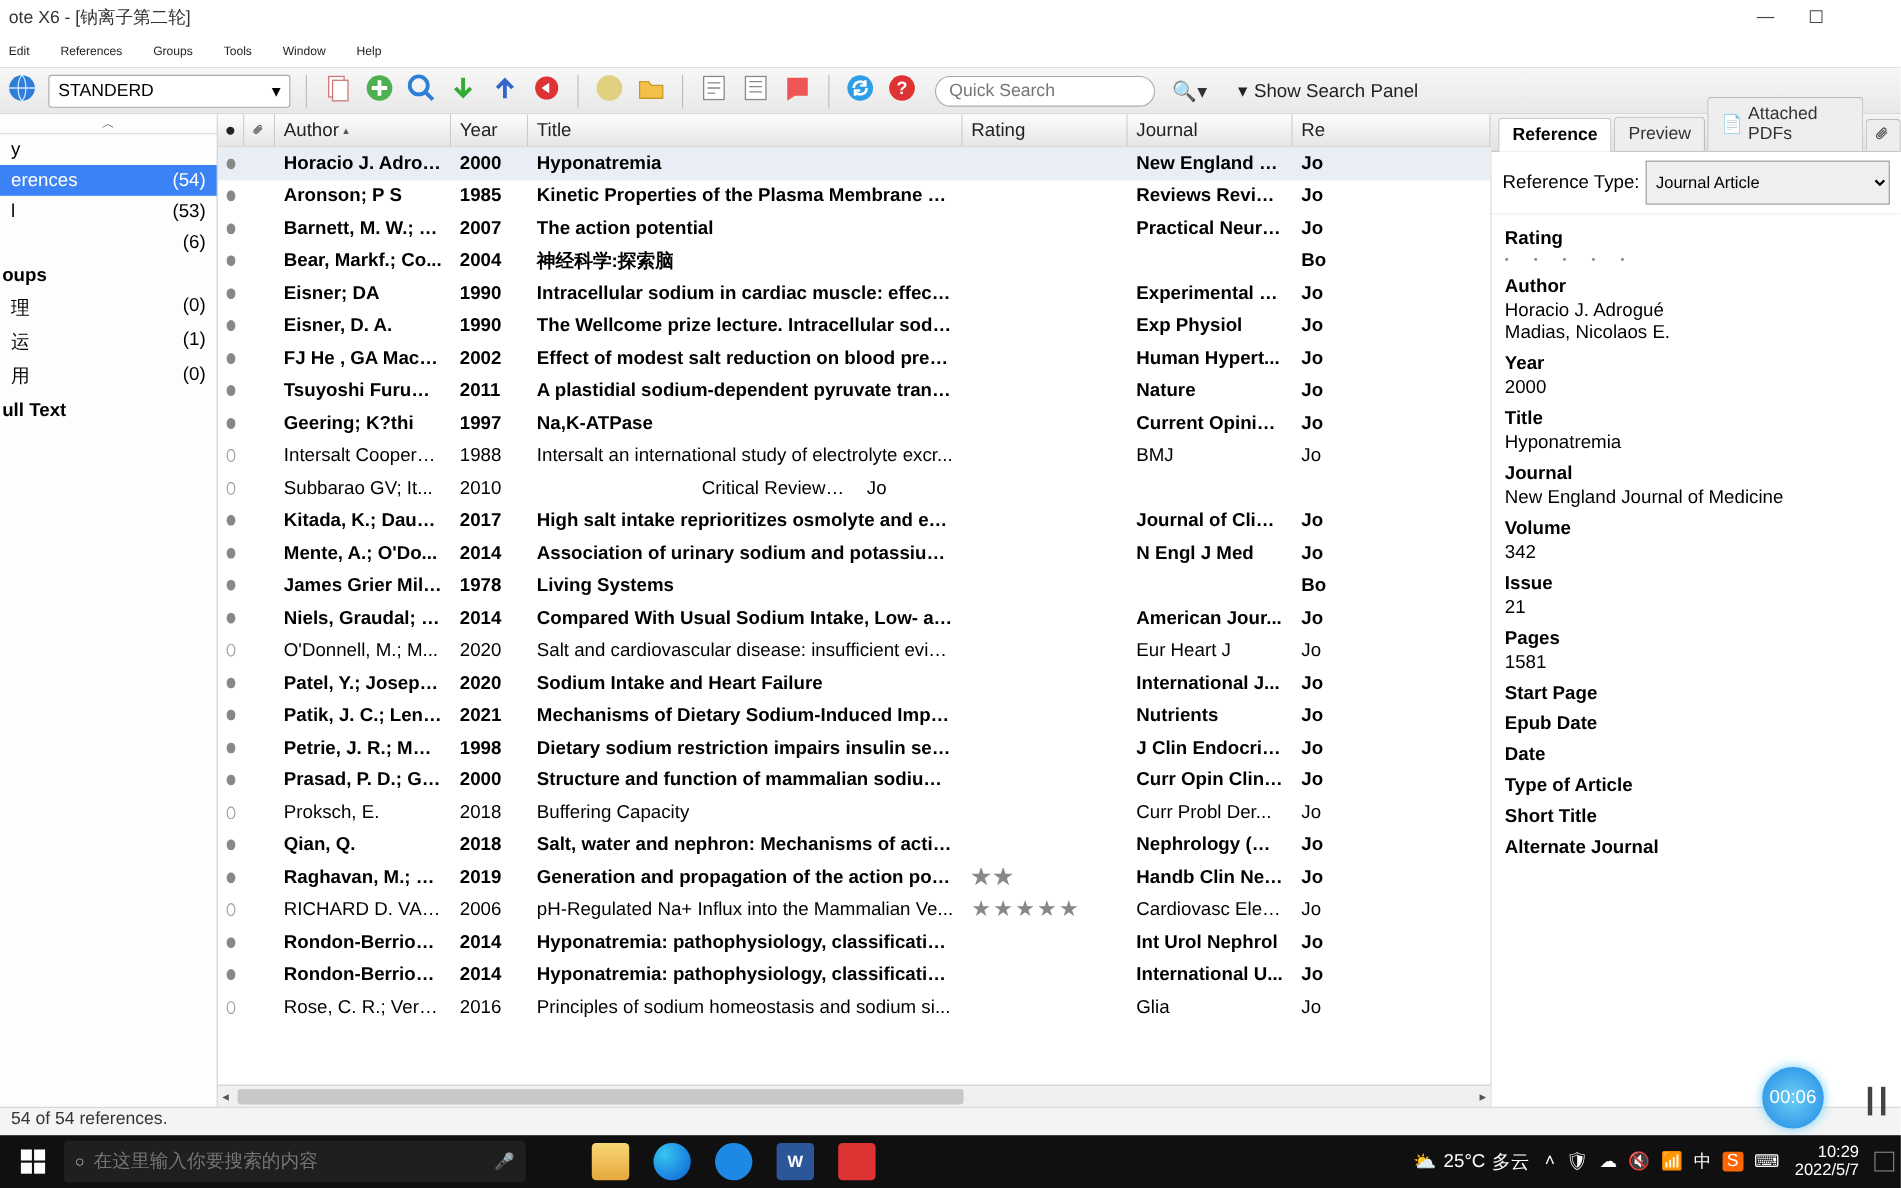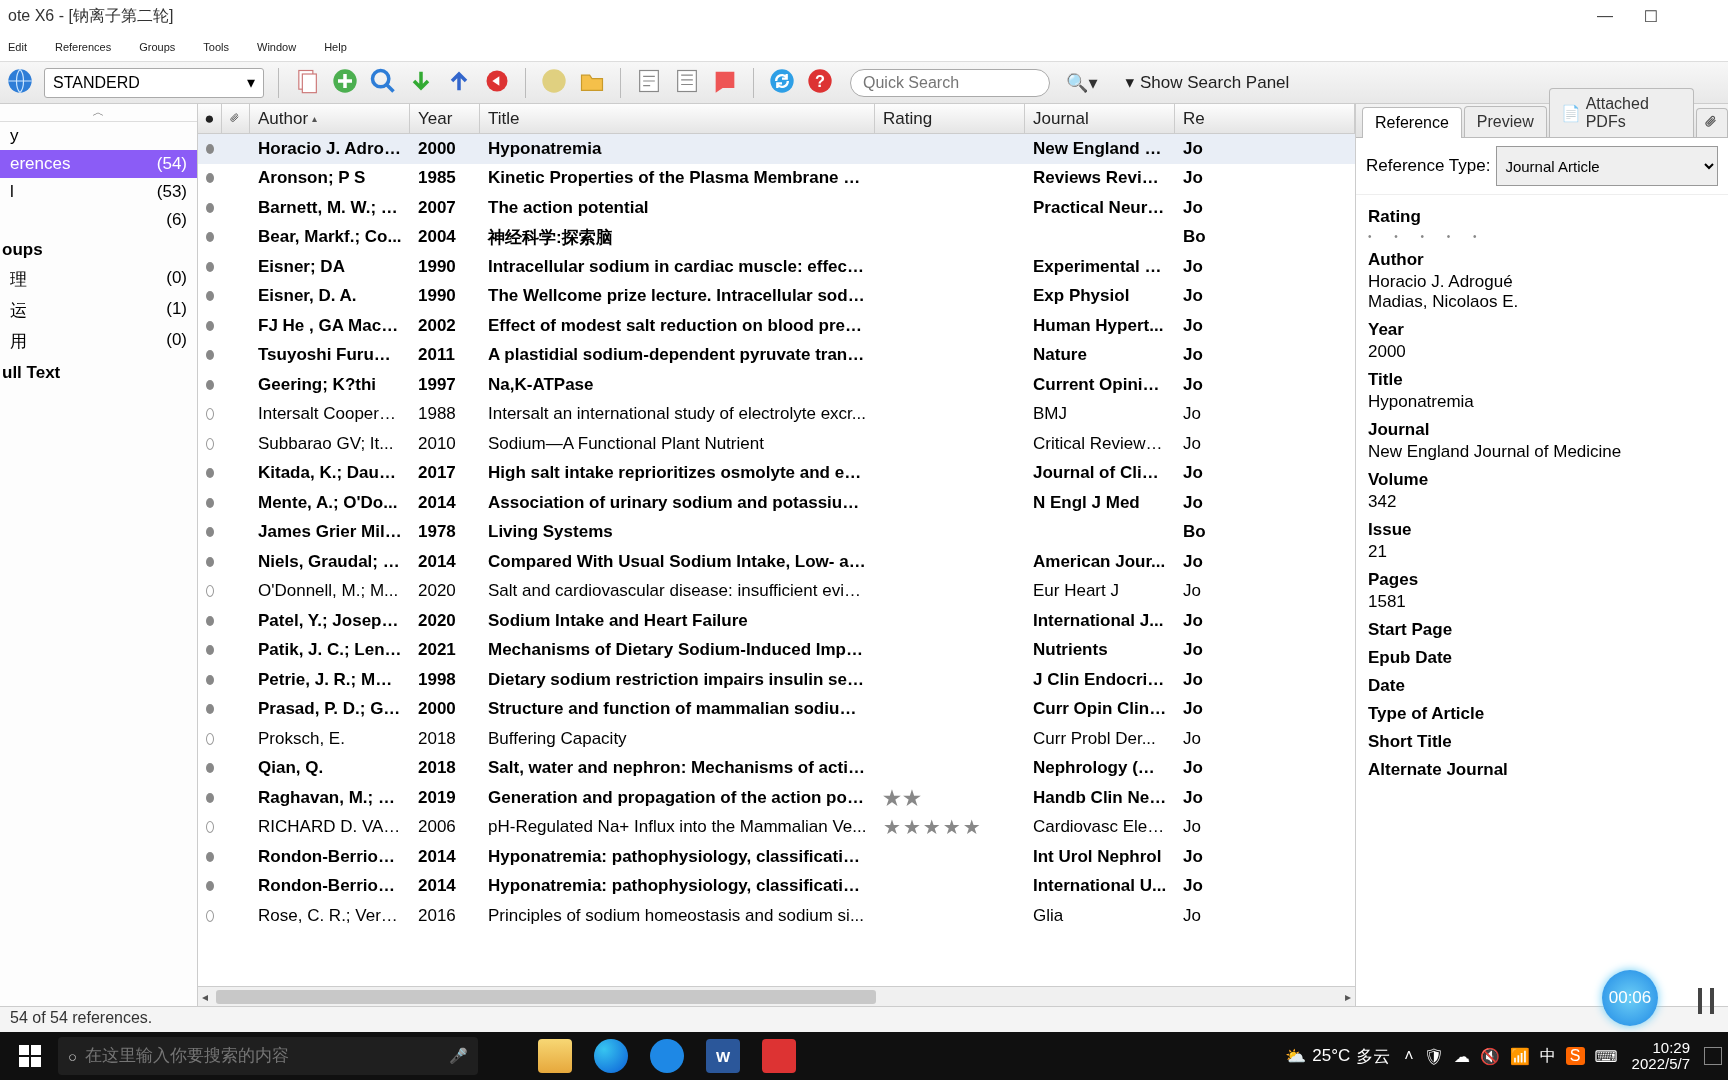--- a/index.html
+++ b/index.html
@@ -12,21 +12,21 @@
   .toolbar .style-combo { display:flex; align-items:center; border:1px solid #aaa; background:#fff; border-radius:3px; height:30px; padding:0 8px; width:220px; justify-content:space-between; font-size:16px; }
   .toolbar .sep { width:1px; height:30px; background:#bbb; margin:0 4px; }
   .toolbar .search { margin-left:6px; display:flex; align-items:center; border:1px solid #aaa; border-radius:14px; height:28px; padding:0 12px; background:#fff; width:200px; }
   .toolbar .search input { border:none; outline:none; font-size:16px; width:100%; }
   .toolbar .glass { margin-left:6px; font-size:18px; color:#333; }
   .toolbar .panel-link { margin-left:18px; font-size:17px; color:#222; display:flex; align-items:center; gap:6px; }
   .main { display:flex; height: calc(100% - 32px - 30px - 42px - 26px - 48px); }
   .sidebar { width:198px; border-right:1px solid #ccc; background:#fdfdfd; font-size:17px; }
   .sidebar .collapse { height:18px; text-align:center; color:#666; border-bottom:1px solid #ddd; font-size:12px; }
   .side-item { display:flex; justify-content:space-between; padding:4px 10px; cursor:default; }
-  .side-item.selected { background:#8b5cf6; color:#fff; }
+  .side-item.selected { background:#3b82f6; color:#fff; }
   .side-head { font-weight:bold; padding:6px 8px 4px 2px; }
   .listarea { flex:1; display:flex; flex-direction:column; border-right:1px solid #ccc; min-width:0;}
   .colheads { display:flex; background:linear-gradient(#fdfdfd,#e5e5e5); border-bottom:1px solid #ccc; font-size:17px; color:#222; height:30px; align-items:center; }
   .colheads > div { padding:0 8px; border-right:1px solid #ccc; height:100%; display:flex; align-items:center; gap:4px;}
   .c-dot{width:24px;justify-content:center;} .c-clip{width:28px;justify-content:center;}
   .c-author{width:160px;} .c-year{width:70px;} .c-title{width:395px;} .c-rating{width:150px;}
   .c-journal{width:150px;} .c-ref{flex:1;}
   .rows { flex:1; overflow:hidden; }
   .row { display:flex; font-size:17px; color:#000; height:29.5px; align-items:center; }
   .row.selected { background:#e9eef6; font-weight:bold;}
@@ -38,21 +38,21 @@
   .row .c-journal{width:150px;} .row .c-ref{flex:1;}
   .row.bold { font-weight:bold; }
   .dot-filled::before{content:"";display:inline-block;width:10px;height:10px;border-radius:50%;background:#888;}
   .dot-empty::before{content:"";display:inline-block;width:10px;height:10px;border-radius:50%;border:1px solid #999;}
   .hscroll{height:20px;background:#f0f0f0;border-top:1px solid #ccc;position:relative;display:flex;align-items:center;}
   .hscroll .thumb{position:absolute;left:18px;width:660px;height:14px;background:#c8c8c8;border-radius:3px;}
   .hscroll .arr{position:absolute;font-size:12px;color:#555;}
   .detail { width:372px; display:flex; flex-direction:column; font-size:17px; background:#fff;}
   .tabs { display:flex; background:linear-gradient(#f3f3f3,#e2e2e2); border-bottom:1px solid #bbb; height:34px; align-items:flex-end; padding-left:6px; gap:2px;}
   .tab { padding:6px 12px; border:1px solid #bbb; border-bottom:none; background:#eee; border-radius:4px 4px 0 0; font-size:16px; color:#333; display:flex; align-items:center; gap:4px;}
-  .tab.active { background:#fff; font-weight:normal; color:#000; position:relative; top:1px;}
+  .tab.active { background:#fff; font-weight:bold; color:#000; position:relative; top:1px;}
   .reftype { padding:8px 10px; display:flex; align-items:center; gap:6px; border-bottom:1px solid #eee;}
   .reftype select{ flex:1; border:1px solid #999; height:40px; font-size:15px; padding:0 4px;}
   .fields { flex:1; overflow:auto; padding:4px 12px 8px 12px; }
   .fld-label { font-weight:bold; margin-top:8px; font-size:17px;}
   .fld-val { font-size:17px; margin-top:2px; white-space:pre-line;}
   .rating-dots { letter-spacing:10px; color:#888; margin-top:4px; font-size:10px;}
   .statusbar { height:26px; background:#f4f4f4; border-top:1px solid #ccc; font-size:16px; padding:2px 10px; color:#333;}
   .taskbar { position:absolute; left:0; right:0; bottom:0; height:48px; background:#101010; display:flex; align-items:center; color:#fff; padding:0 6px; font-size:15px;}
   .taskbar .start{width:48px;height:48px;display:flex;align-items:center;justify-content:center;}
   .winlogo{display:grid;grid-template-columns:10px 10px;grid-template-rows:10px 10px;gap:2px;}
@@ -314,21 +314,20 @@
           <div class="c-title">Intersalt an international study of electrolyte excr...</div>
           <div class="c-rating"></div>
           <div class="c-journal">BMJ</div>
           <div class="c-ref">Jo</div>
         </div>
         <div class="row">
           <div class="c-dot dot-empty"></div>
           <div class="c-clip"></div>
           <div class="c-author"> Subbarao GV;  It...</div>
           <div class="c-year">2010</div>
-          <div class="c-title">Sodium—A Functional Plant Nutrient</div>
           <div class="c-rating"></div>
           <div class="c-journal">Critical Reviews ...</div>
           <div class="c-ref">Jo</div>
         </div>
         <div class="row bold">
           <div class="c-dot dot-filled"></div>
           <div class="c-clip"></div>
           <div class="c-author">Kitada, K.; Daub, ...</div>
           <div class="c-year">2017</div>
           <div class="c-title">High salt intake reprioritizes osmolyte and ene...</div>

